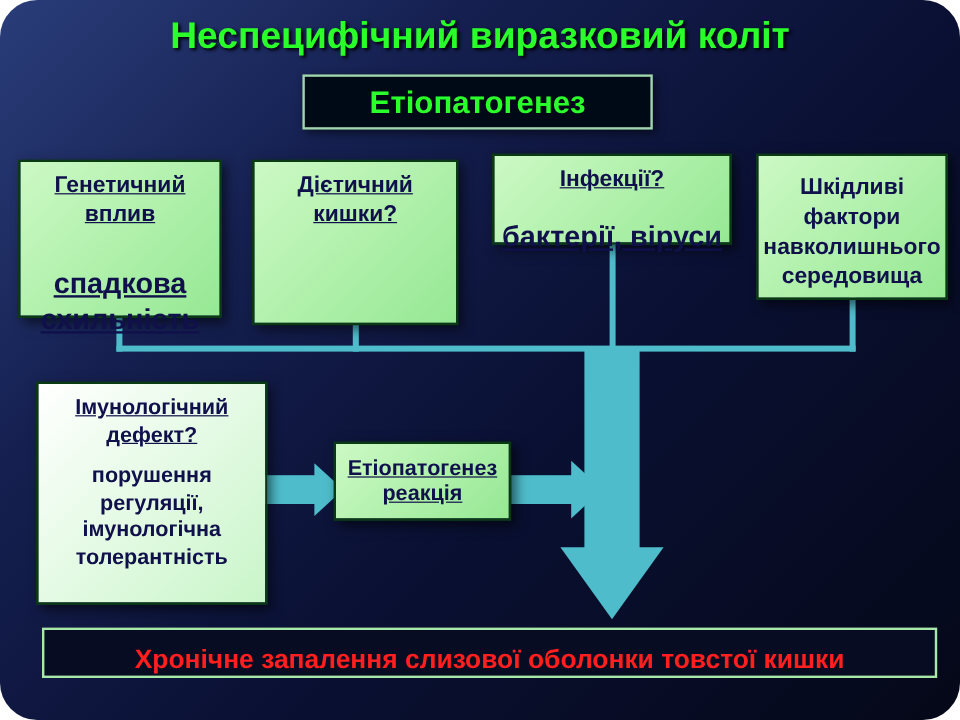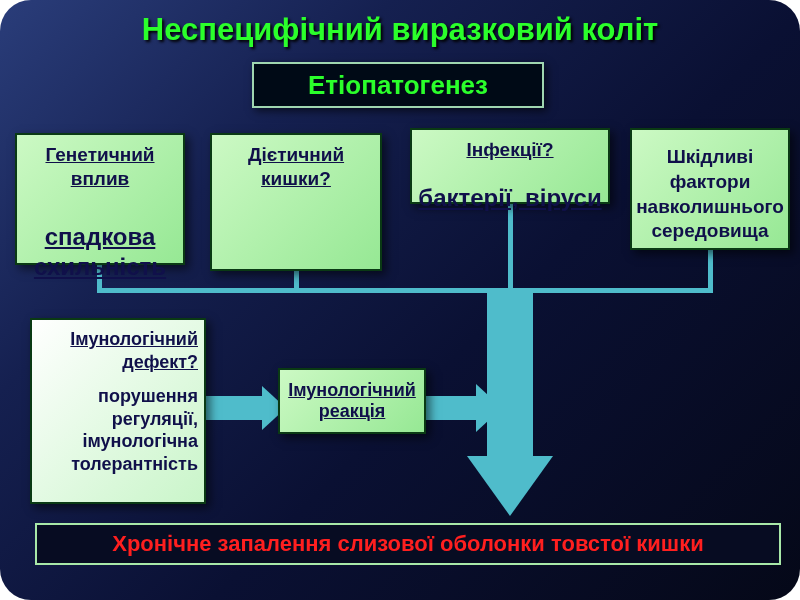--- a/index.html
+++ b/index.html
@@ -32,42 +32,42 @@
   }
   .gbox .hd{font-size:19px;text-decoration:underline;line-height:1.25;}
   .gbox .bd{font-size:24px;margin-top:12px;line-height:1.25;text-decoration:underline;}
   .gbox .bd-only{font-size:19px;line-height:1.3;margin-top:11px;text-align:center;}
   .box1{left:15px;top:133px;width:170px;height:132px;}
   .box2{left:210px;top:133px;width:172px;height:138px;}
   .box3{left:410px;top:128px;width:200px;height:76px;}
   .box3 .bd{margin-top:2px;}
   .box4{left:630px;top:128px;width:160px;height:122px;justify-content:center;}
   .defect-box{
-    position:absolute;left:30px;top:318px;width:176px;height:186px;
+    position:absolute;left:30px;top:318px;width:193px;height:186px;
     background:linear-gradient(135deg,#ffffff,#c9f5c9);
     border:2px solid #0a3a14;box-shadow:4px 4px 9px rgba(0,0,0,0.55);
-    color:#10104a;font-weight:bold;text-align:right;
+    color:#10104a;font-weight:bold;text-align:center;
     box-sizing:border-box;padding:8px 6px;z-index:2;
   }
   .defect-box .hd{font-size:18px;text-decoration:underline;line-height:1.25;}
   .defect-box .bd{font-size:18px;margin-top:12px;line-height:1.25;}
   .reaction-box{
     position:absolute;left:278px;top:368px;width:148px;height:66px;
     background:linear-gradient(135deg,#ccf9c4,#96e894);
     border:2px solid #0a3a14;box-shadow:4px 4px 9px rgba(0,0,0,0.55);
     color:#10104a;font-weight:bold;text-align:center;font-size:18px;
     display:flex;align-items:center;justify-content:center;
     text-decoration:underline;z-index:2;box-sizing:border-box;padding:4px;
   }
   .teal{background:#4fbccb;position:absolute;z-index:1;}
   .tri{position:absolute;width:0;height:0;z-index:1;}
   .conclusion-box{
     position:absolute;left:35px;top:523px;width:746px;height:42px;
     background:#070c22;border:2px solid #a8e8a8;
-    display:flex;align-items:center;justify-content:center;
+    display:flex;align-items:flex-end;justify-content:center;
     box-sizing:border-box;z-index:3;
   }
   .conclusion-box .txt{color:#ff1f1f;font-weight:bold;font-size:22px;white-space:nowrap;}
 </style>
 </head>
 <body>
 
 <div class="slide">
 
   <div class="title">Неспецифічний виразковий коліт</div>
@@ -102,21 +102,21 @@
 
   <div class="defect-box">
     <div class="hd">Імунологічний дефект?</div>
     <div class="bd">порушення регуляції, імунологічна толерантність</div>
   </div>
 
   <div class="teal" style="left:206px;top:396px;width:58px;height:24px;"></div>
   <div class="tri" style="left:262px;top:386px;border-top:22px solid transparent;border-bottom:22px solid transparent;border-left:24px solid #4fbccb;"></div>
 
   <div class="reaction-box">
-    <span>Імунологічний реакція</span>
+    <span>Етіопатогенез реакція</span>
   </div>
 
   <div class="teal" style="left:426px;top:396px;width:52px;height:24px;"></div>
   <div class="tri" style="left:476px;top:384px;border-top:24px solid transparent;border-bottom:24px solid transparent;border-left:26px solid #4fbccb;"></div>
 
   <div class="conclusion-box">
     <span class="txt">Хронічне запалення слизової оболонки товстої кишки</span>
   </div>
 
 </div>

